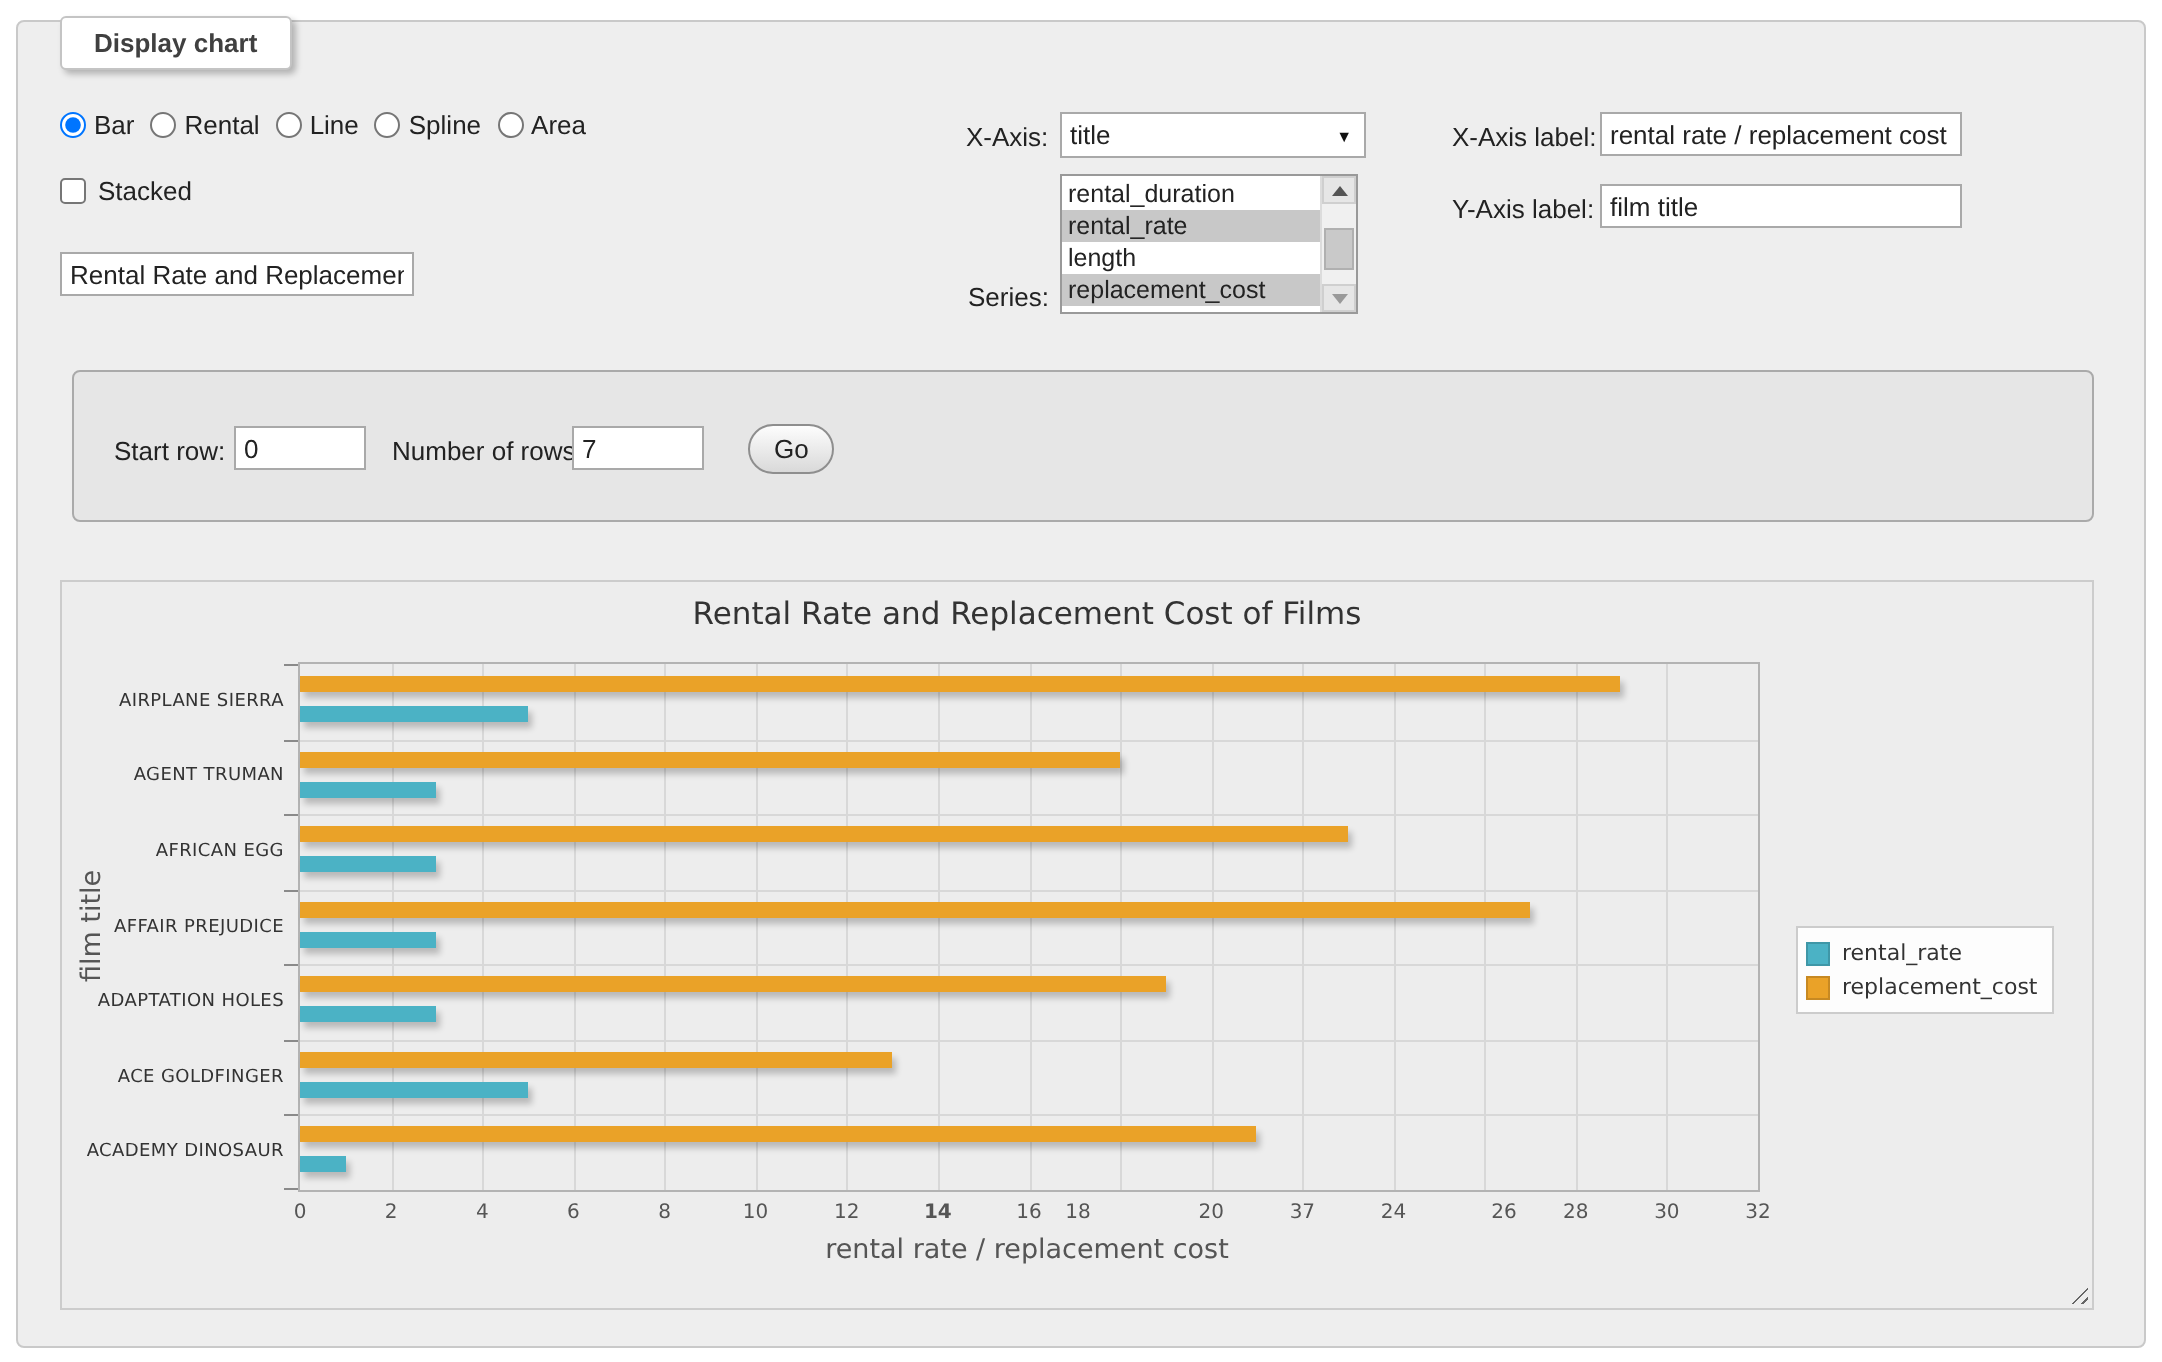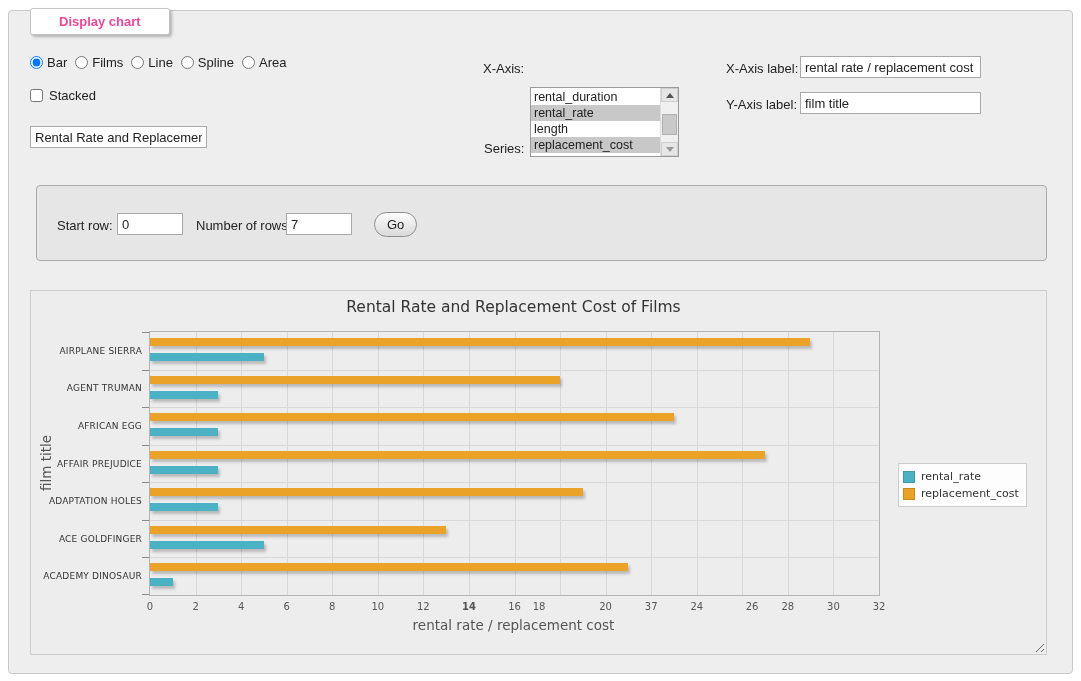--- a/index.html
+++ b/index.html
@@ -3,21 +3,21 @@
 <meta charset="utf-8">
 <style>
   html,body{margin:0;padding:0;background:#fff;}
   .page{position:relative;width:1081px;height:681px;background:#fff;
         font-family:"Liberation Sans",sans-serif;font-size:13px;color:#222;overflow:hidden;}
 
   
   .fieldset{position:absolute;left:8px;top:10px;width:1063px;height:662px;
             background:#eeeeee;border:1px solid #c9c9c9;border-radius:4px;}
   .legend-box{position:absolute;left:30px;top:8px;background:#fff;border:1px solid #c4c4c4;
-              border-radius:3px;padding:5px 28px;font-weight:bold;font-size:13px;color:#ec4899;
+              border-radius:3px;padding:5px 16px;font-weight:bold;font-size:13px;color:#404040;
               box-shadow:2px 2px 3px rgba(0,0,0,0.25);z-index:5;}
 
   
   .radio-row{position:absolute;left:30px;top:55px;display:flex;align-items:center;gap:2px;}
   .radio-opt{display:flex;align-items:center;margin-right:6px;}
   .radio-opt input{margin:0 4px 0 0;}
   .check-row{position:absolute;left:30px;top:88px;display:flex;align-items:center;}
   .check-row input{margin:0 6px 0 0;}
   .txt{white-space:nowrap;}
 
@@ -102,21 +102,21 @@
   <div class="fieldset"></div>
   <div class="legend-box">Display chart</div>
 
   <div class="radio-row" id="radio-row">
       <label class="radio-opt">
         <input type="radio" name="ctype" checked="" style="">
         <span class="txt">Bar</span>
       </label>
       <label class="radio-opt">
         <input type="radio" name="ctype" style="">
-        <span class="txt">Films</span>
+        <span class="txt">Rental</span>
       </label>
       <label class="radio-opt">
         <input type="radio" name="ctype" style="">
         <span class="txt">Line</span>
       </label>
       <label class="radio-opt">
         <input type="radio" name="ctype" style="">
         <span class="txt">Spline</span>
       </label>
       <label class="radio-opt">
@@ -126,20 +126,24 @@
     </div>
 
   <div class="check-row">
     <input type="checkbox" id="stacked-cb" style="">
     <span class="txt">Stacked</span>
   </div>
 
   <input type="text" class="title-input" value="Rental Rate and Replacement Cost of Films" style="">
 
   <span class="txt lbl-xaxis">X-Axis:</span>
+  <div class="fake-select">
+    <span>title</span>
+    <span class="arrow">▼</span>
+  </div>
 
   <span class="txt lbl-series">Series:</span>
   <div class="listbox">
     <div class="opts" id="series-opts">
         <div class="lb-opt">rental_duration</div>
         <div class="lb-opt sel">rental_rate</div>
         <div class="lb-opt">length</div>
         <div class="lb-opt sel">replacement_cost</div>
       </div>
     <div class="scrollbar">

